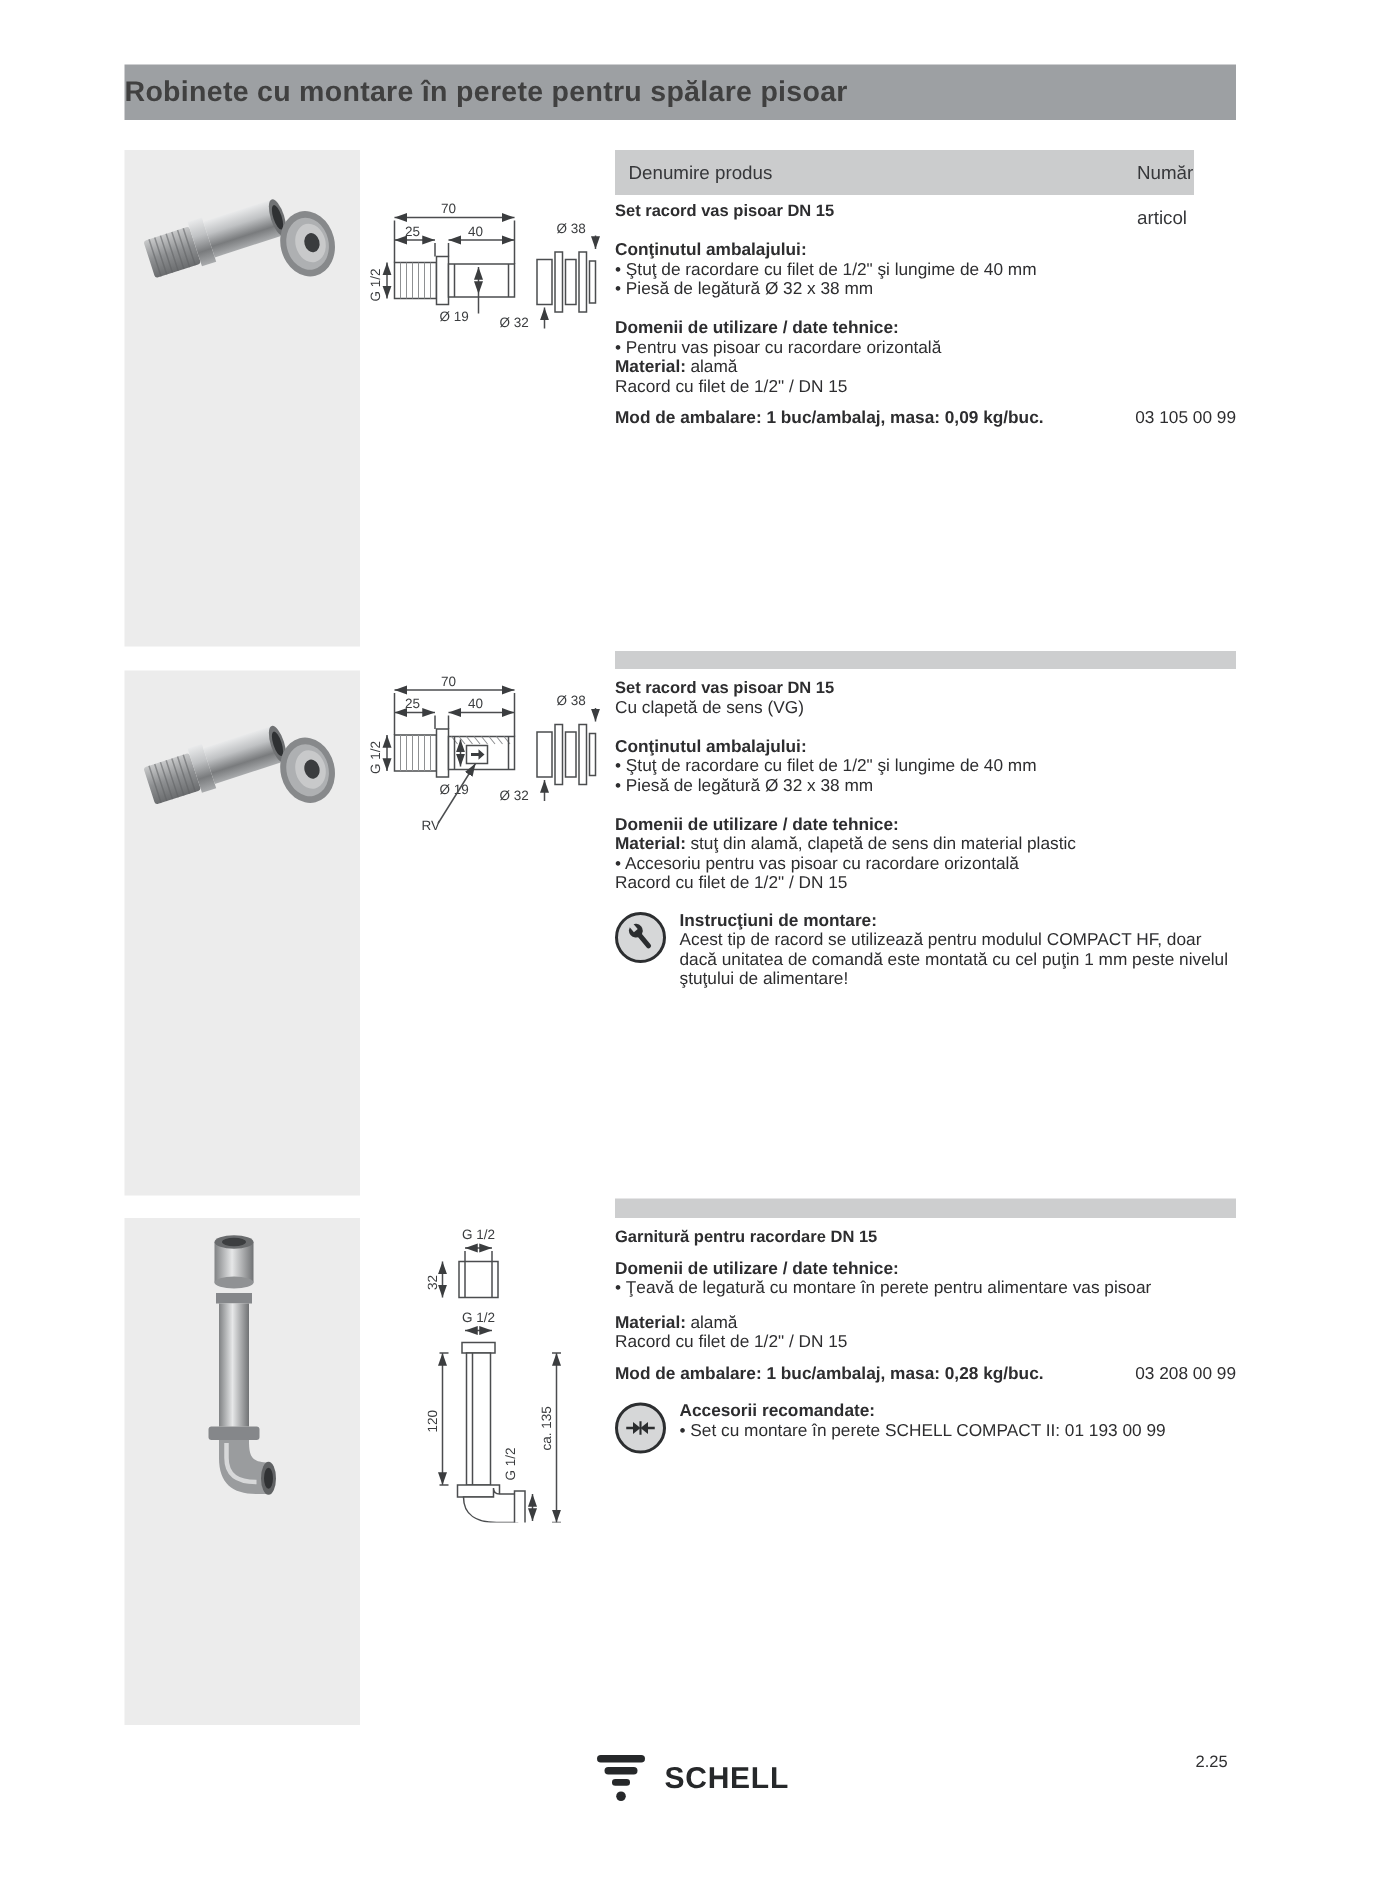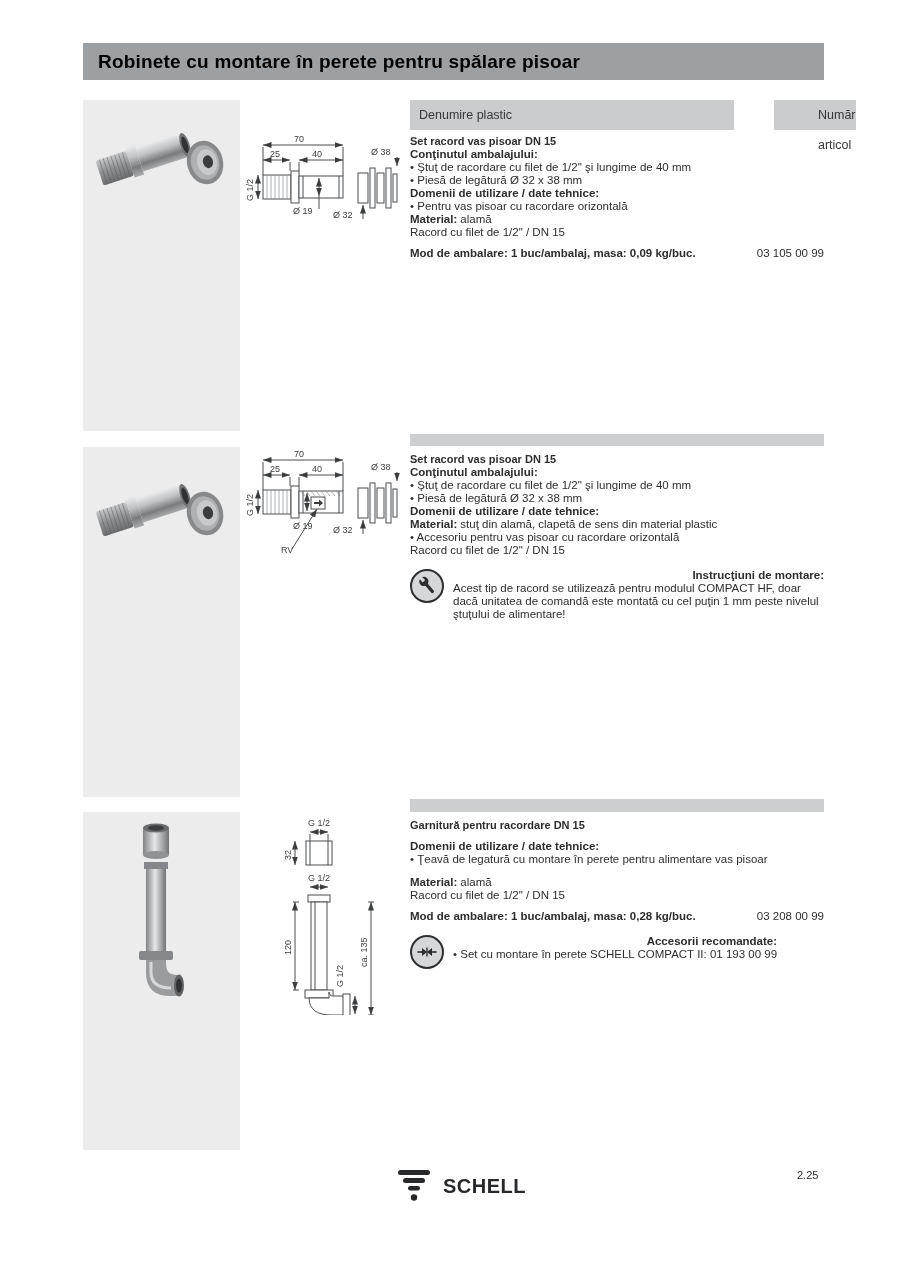--- a/index.html
+++ b/index.html
@@ -1,61 +1,61 @@
 <!DOCTYPE html>
 <html><head>
 <meta charset="utf-8">
 <style>
   html,body{margin:0;padding:0;background:#ffffff;}
   body{width:920px;height:1266px;position:relative;overflow:hidden;
        font-family:"Liberation Sans",sans-serif;color:#2d2d2f;}
   .header-bar{position:absolute;left:83px;top:43px;width:741px;height:37px;
-      background:#9da0a3;color:#000000;font-size:19px;font-weight:bold;
-      line-height:37px;padding-left:15px;box-sizing:border-box;letter-spacing:.2px;}
+      background:#9da0a3;color:#404040;font-size:19px;font-weight:bold;
+      line-height:37px;box-sizing:border-box;letter-spacing:.2px;}
   .photo-box{position:absolute;left:83px;width:157px;background:#ececec;}
   #photo1{top:100px;height:331px;}
   #photo2{top:447px;height:350px;}
   #photo3{top:812px;height:338px;}
   .table-head{position:absolute;top:100px;height:30px;background:#cbcccd;
       font-size:12.5px;color:#36373a;line-height:30px;padding-left:9px;box-sizing:border-box;}
   #th1{left:410px;width:324px;}
-  #th2{left:774px;width:82px;padding-left:44px;}
+  #th2{left:714px;width:82px;padding-left:44px;}
   .band{position:absolute;left:410px;width:414px;background:#cdcecf;}
   #band2{top:434px;height:12px;}
   #band3{top:799px;height:13px;}
   .drawing{position:absolute;}
   .dln{stroke:#4b4d4f;stroke-width:1;fill:none;}
   .dfl{fill:#ffffff;stroke:#4b4d4f;stroke-width:1;}
   .dtx{font-size:9px;fill:#3b3d3f;}
   .textcol{position:absolute;left:410px;width:414px;font-size:11.5px;line-height:13px;}
   .p-title{font-weight:bold;font-size:11px;line-height:14px;}
   .p-sub{line-height:13px;}
-  .p-head{font-weight:bold;margin-top:0;}
+  .p-head{font-weight:bold;margin-top:13px;}
   .p-row{line-height:13px;}
   .mat-val{margin-left:3px;}
   .pack-row{display:flex;justify-content:space-between;font-weight:bold;margin-top:8px;}
   .article{font-weight:normal;}
   .article-row{text-align:right;font-weight:bold;margin-top:9px;}
   .note{display:flex;gap:9px;margin-top:12px;align-items:flex-start;}
   .note-icon{width:34px;height:34px;border-radius:50%;background:#d6d7d8;
       border:2px solid #2c2e30;box-sizing:border-box;flex:0 0 auto;
       display:flex;align-items:center;justify-content:center;}
-  .note-title{font-weight:bold;line-height:13px;text-align:right;}
+  .note-title{font-weight:bold;line-height:13px;}
   .note-text{line-height:13px;max-width:374px;}
   .footer-logo{position:absolute;top:1168px;left:0;width:920px;display:flex;
       justify-content:center;align-items:center;gap:9px;}
   .logo-text{font-size:20px;font-weight:bold;letter-spacing:.5px;color:#26282a;line-height:34px;}
   .page-num{position:absolute;left:797px;top:1169px;font-size:11px;color:#2f2f31;}
 </style>
 </head>
 <body>
 
 <div class="header-bar">Robinete cu montare în perete pentru spălare pisoar</div>
 
-<div class="table-head" id="th1">Denumire plastic</div>
+<div class="table-head" id="th1">Denumire produs</div>
 <div class="table-head" id="th2">Număr articol</div>
 
 <div class="photo-box" id="photo1">
   <svg width="157" height="331" viewBox="0 0 157 331">
     <defs>
       <linearGradient id="pm1" x1="0" y1="0" x2="0" y2="1">
         <stop offset="0" stop-color="#e9eaeb"></stop>
           <stop offset="0.35" stop-color="#c0c2c4"></stop>
         <stop offset="0.7" stop-color="#797b7d"></stop>
           <stop offset="1" stop-color="#a9abad"></stop>
@@ -207,20 +207,21 @@
   <text class="dtx" x="126" y="22">Ø 38</text>
   <line class="dln" x1="152" y1="24" x2="152" y2="33" marker-end="url(#ar2)"></line>
   <text class="dtx" x="88" y="85">Ø 32</text>
   <line class="dln" x1="118" y1="86" x2="118" y2="72" marker-end="url(#ar2)"></line>
   <text class="dtx" x="36" y="105">RV</text>
   <line class="dln" x1="47" y1="101" x2="72" y2="61" marker-end="url(#ar2)"></line>
 </svg>
 
 <div class="textcol" id="text2" style="top:452px;">
   <div class="p-title">Set racord vas pisoar DN 15</div>
+  <div class="p-sub">Cu clapetă de sens (VG)</div>
   <div class="p-head">Conţinutul ambalajului:</div>
   <div class="p-row">• Ştuţ de racordare cu filet de 1/2" şi lungime de 40 mm</div>
   <div class="p-row">• Piesă de legătură Ø 32 x 38 mm</div>
   <div class="p-head">Domenii de utilizare / date tehnice:</div>
   <div class="p-row"><b>Material:</b><span class="mat-val">stuţ din alamă, clapetă de sens din material plastic</span></div>
   <div class="p-row">• Accesoriu pentru vas pisoar cu racordare orizontală</div>
   <div class="p-row">Racord cu filet de 1/2" / DN 15</div>
   <div class="note">
     <div class="note-icon">
       <svg width="22" height="22" viewBox="0 0 20 20">

